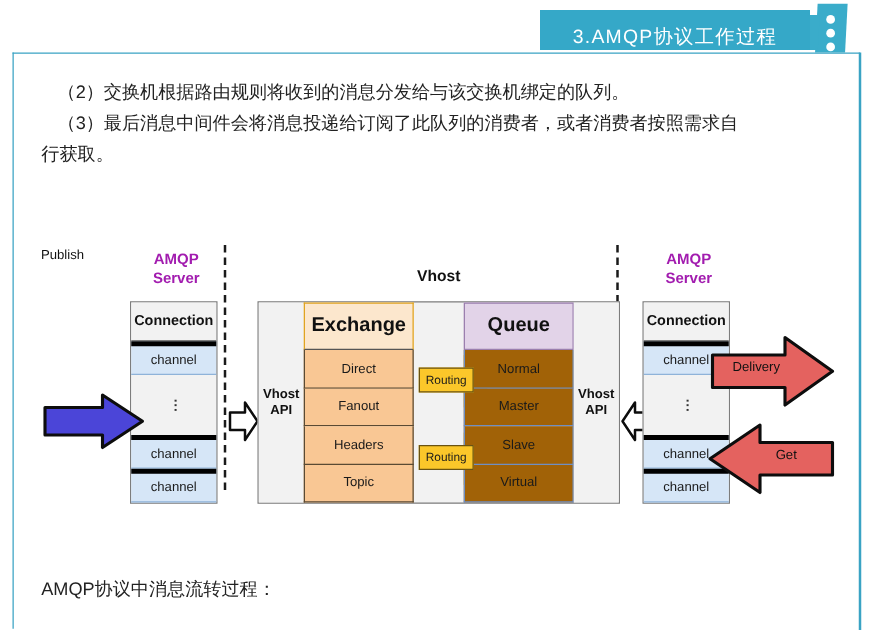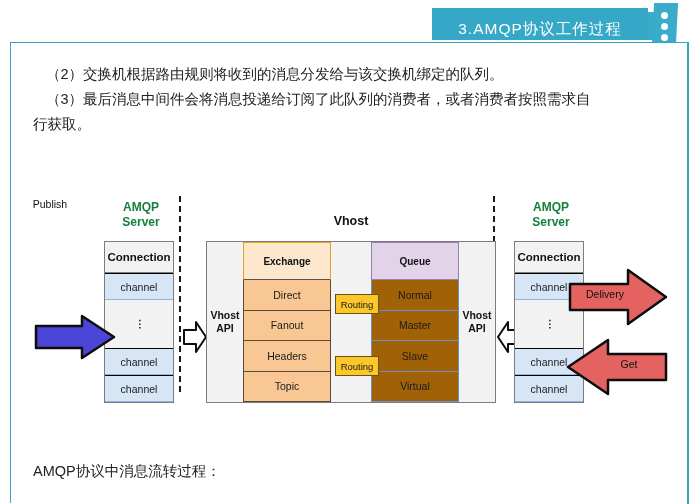--- a/index.html
+++ b/index.html
@@ -39,21 +39,21 @@
   #right-rule{position:absolute;left:687px;top:42px;width:1.5px;height:462px;background:#3aa3c4;}
   
   #para-block{position:absolute;left:33px;top:62px;width:640px;}
   .para-line{
     font-size:14.5px;color:#222;line-height:25px;white-space:nowrap;
   }
   .indent{text-indent:13px;}
   
   #diagram{position:absolute;left:16px;top:186px;width:660px;height:255px;}
   .lbl-amqp{
-    position:absolute;font-size:12px;font-weight:bold;color:#15803d;
+    position:absolute;font-size:12px;font-weight:bold;color:#a21caf;
     text-align:center;line-height:15px;width:70px;
   }
   .lbl-vhost-title{
     position:absolute;font-size:12.5px;font-weight:bold;color:#111;
     text-align:center;width:80px;
   }
   .dash-line{
     position:absolute;width:0;border-left:2px dashed #1a1a1a;height:196px;top:10px;
   }
   
@@ -62,21 +62,21 @@
     background:#f2f2f2;box-sizing:border-box;
   }
   .conn-head{
     height:30px;display:flex;align-items:center;justify-content:center;
     font-size:11.5px;font-weight:bold;color:#111;border-bottom:1px solid #7d7d7d;
     background:#f2f2f2;
   }
   .chan{
     height:27px;display:flex;align-items:center;justify-content:center;
     font-size:10.5px;color:#1a1a1a;background:#d6e6f7;
-    border-bottom:1px solid #8fb3d9;border-top:1px solid #000000;
+    border-bottom:1px solid #8fb3d9;border-top:4px solid #000000;
     box-sizing:border-box;
   }
   .chan-gap{
     height:48px;display:flex;align-items:center;justify-content:center;
     background:#f2f2f2;font-size:13px;color:#333;letter-spacing:1px;
   }
   .vdots{
     display:inline-block;writing-mode:vertical-rl;font-weight:bold;
     font-size:11px;line-height:5px;letter-spacing:0px;color:#333;
   }
@@ -88,21 +88,21 @@
   .vhost-api{
     position:absolute;top:0;width:36px;height:160px;background:#f2f2f2;
     display:flex;align-items:center;justify-content:center;text-align:center;
     font-size:10.5px;font-weight:bold;color:#111;line-height:13px;
   }
   .col{
     position:absolute;top:0;width:88px;height:160px;box-sizing:border-box;
   }
   .col-head{
     height:38px;display:flex;align-items:center;justify-content:center;
-    font-size:10px;font-weight:bold;color:#111;box-sizing:border-box;
+    font-size:16px;font-weight:bold;color:#111;box-sizing:border-box;
   }
   .cell{
     height:30.5px;display:flex;align-items:center;justify-content:center;
     font-size:10.5px;color:#1a1a1a;box-sizing:border-box;
   }
   .ex-head{background:#fce7cd;border:1.5px solid #e0a420;border-bottom:1px solid #555;}
   .ex-cell{background:#f9c794;border-left:1.5px solid #5a4a33;border-right:1.5px solid #5a4a33;border-bottom:1px solid #5a4a33;}
   .q-head{background:#e2d3e8;border:1px solid #9b7fae;}
   .q-cell{background:#a16207;border-left:1px solid #6f8fc4;border-right:1px solid #6f8fc4;border-bottom:1px solid #6f8fc4;}
   

